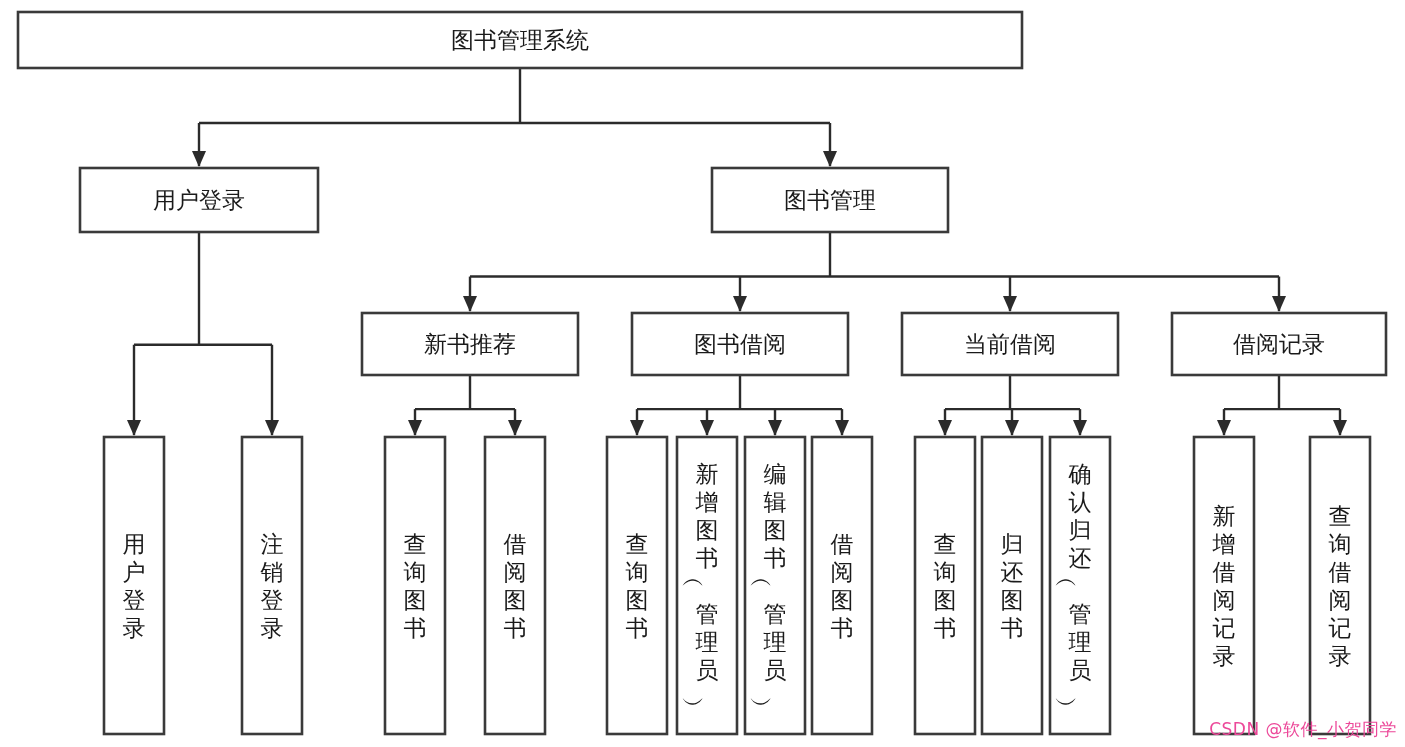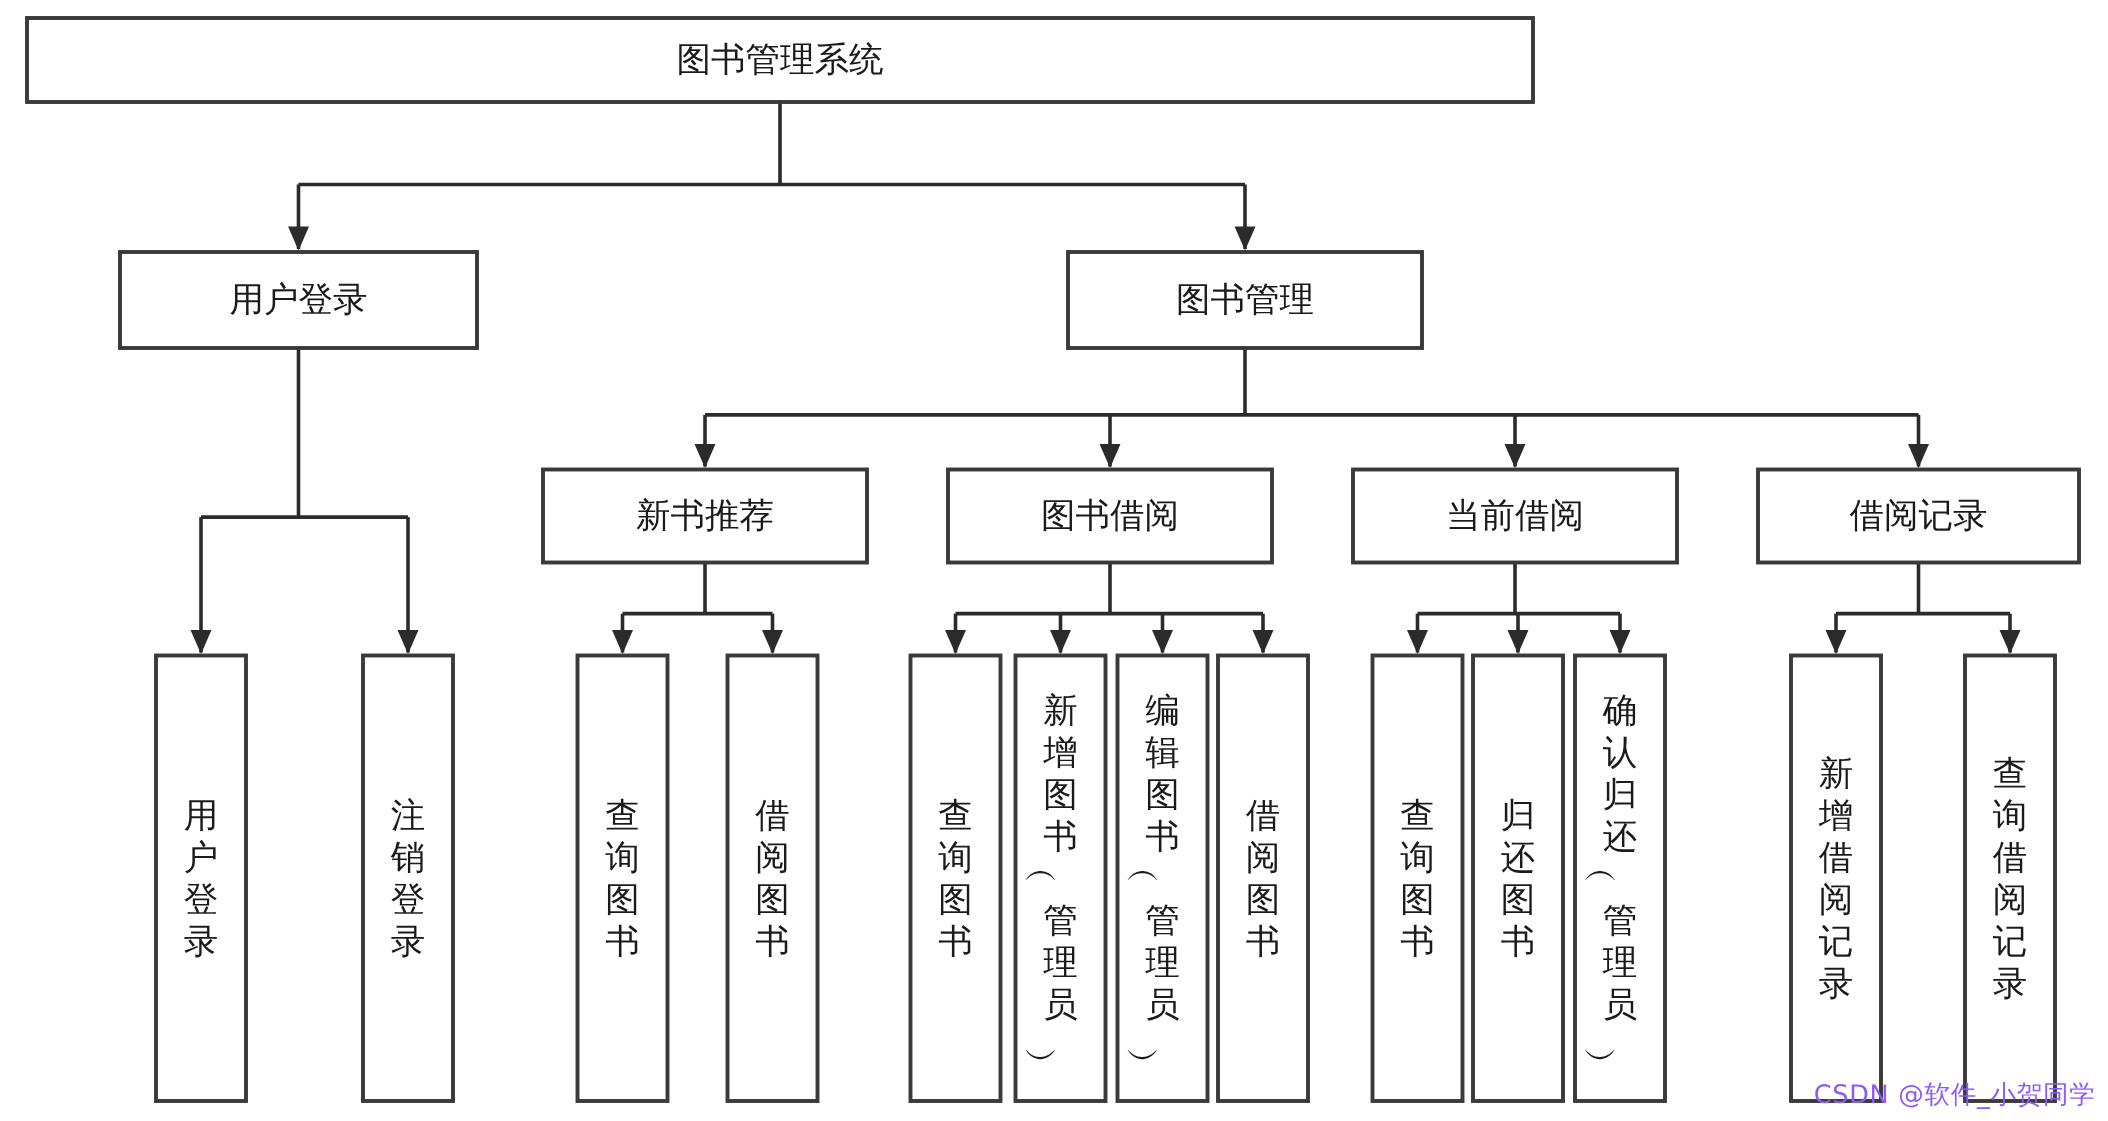--- a/index.html
+++ b/index.html
@@ -5,21 +5,21 @@
   html,body{margin:0;padding:0;background:#ffffff;}
   body{width:1405px;height:747px;overflow:hidden;
        font-family:"DejaVu Sans","Liberation Sans",sans-serif;}
   #stage{position:relative;width:1405px;height:747px;background:#fff;}
   svg{position:absolute;left:0;top:0;width:1405px;height:747px;}
   .box{fill:#ffffff;stroke:#3a3a3a;stroke-width:2.6;}
   .conn{stroke:#2b2b2b;stroke-width:2.4;fill:none;}
   .arrowhead{fill:#2b2b2b;}
   .htext{font-size:23px;fill:#1a1a1a;text-anchor:middle;dominant-baseline:middle;}
   .vtext{font-size:23px;fill:#1a1a1a;text-anchor:middle;}
-  .wm{position:absolute;right:8px;bottom:6px;font-size:17px;color:#8b5cf6;
+  .wm{position:absolute;right:8px;bottom:6px;font-size:17px;color:#ec4899;
       letter-spacing:.5px;white-space:nowrap;}
 </style>
 </head>
 <body>
 
 <div id="stage">
   <svg id="tree-svg" viewBox="0 0 1405 747" xmlns="http://www.w3.org/2000/svg">
       <g>
         <path class="conn" d="M 520 68 L 520 123"></path>
         <path class="conn" d="M 199 123 L 830 123"></path>

